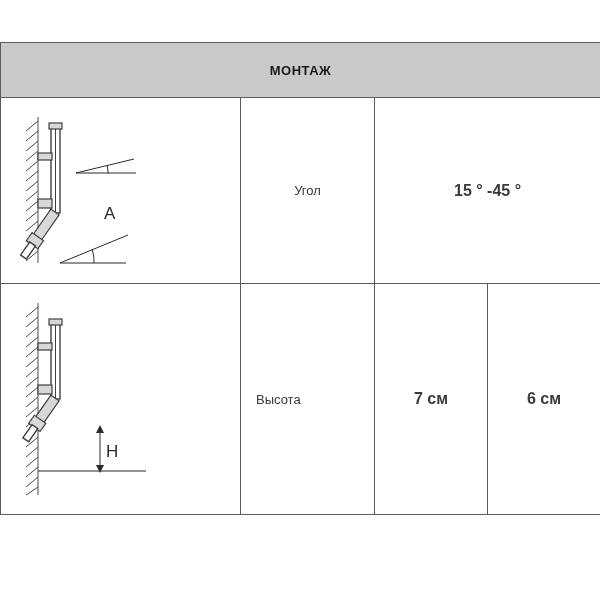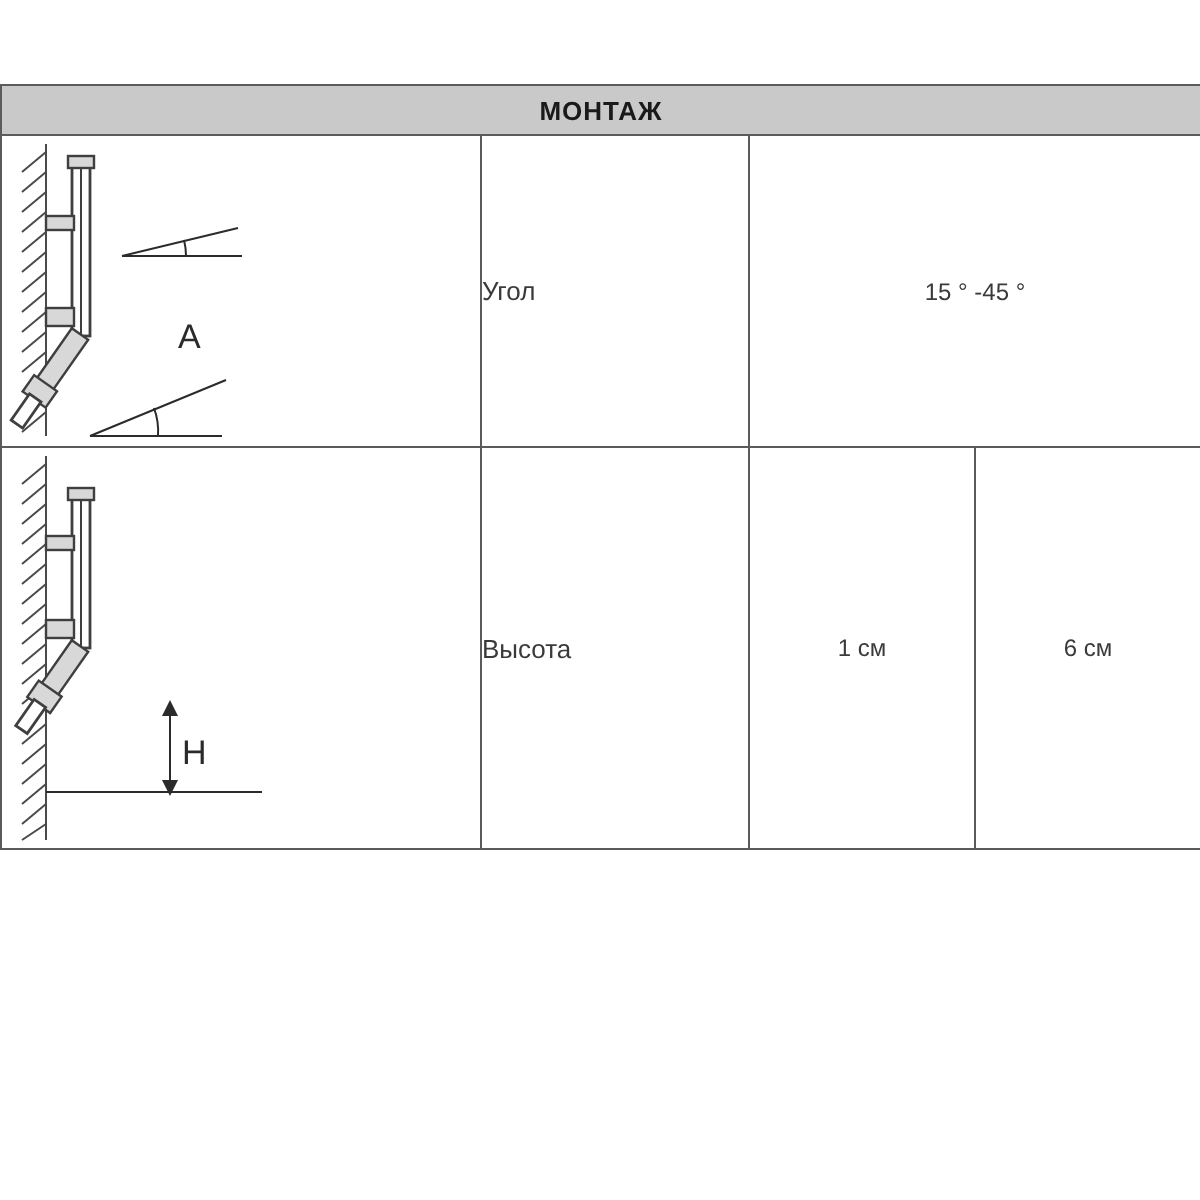--- a/index.html
+++ b/index.html
@@ -23,21 +23,21 @@
   table.spec {
     position: absolute;
     left: 0;
     top: 42px;
     width: 600px;
     border-collapse: collapse;
     table-layout: fixed;
   }
   table.spec td, table.spec th {
     border: 1px solid #5b5b5b;
-    padding: 0;
+    padding: 15px;
     vertical-align: middle;
   }
   .hdr {
     background: #c9c9c9;
     color: #1a1a1a;
     text-align: center;
     font-size: 13px;
     font-weight: bold;
     letter-spacing: 0.5px;
     height: 24px;
@@ -49,25 +49,26 @@
     position: relative;
     padding: 0;
   }
   .label-cell {
     width: 134px;
     font-size: 13px;
     color: #3a3a3a;
     padding-left: 14px;
   }
   .val-cell {
-    font-size: 12px;
+    font-size: 16px;
     color: #3a3a3a;
     text-align: center;
-  }
-  .row-angle td { height: 155px; }
+    font-weight: bold;
+  }
+  .row-angle td { height: 155px; text-align: center; }
   .row-weight td { height: 155px; }
   .row-height td { height: 200px; }
 
   .fig {
     display: block;
     width: 240px;
     height: 100%;
   }
   .fig svg { display: block; }
   .hatch-line { stroke: #4a4a4a; stroke-width: 1; }
@@ -210,19 +211,19 @@
               <line x1="22" y1="172" x2="130" y2="172" class="dim" stroke-width="1.2"></line>
 
               <line x1="84" y1="128" x2="84" y2="172" class="dim"></line>
               <path d="M84 126 L80 134 L88 134 Z" fill="#2b2b2b"></path>
               <path d="M84 174 L80 166 L88 166 Z" fill="#2b2b2b"></path>
               <text x="90" y="158" class="lbl">H</text>
             </svg>
           </div>
         </td>
         <td class="label-cell">Высота</td>
-        <td class="val-cell">1 см</td>
+        <td class="val-cell">7 см</td>
         <td class="val-cell">6 см</td>
       </tr>
 
     </tbody>
   </table>
 </div>
 
 </body></html>

